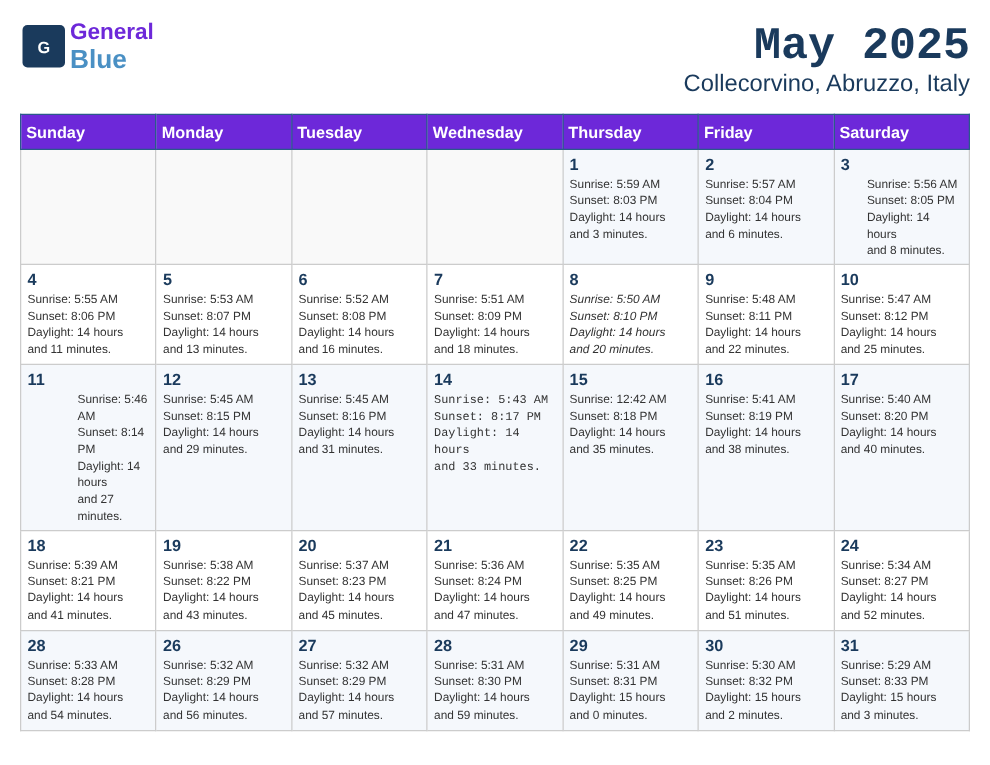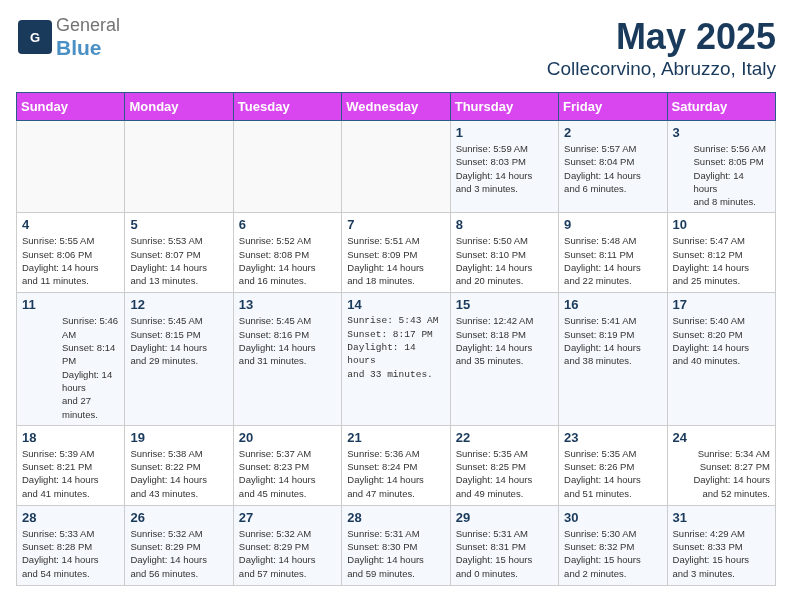--- a/index.html
+++ b/index.html
@@ -21,31 +21,32 @@
       flex-direction: column;
       align-items: flex-start;
     }
     .title-block {
       text-align: right;
     }
     .month-title {
       font-size: 36px;
       font-weight: bold;
       color: #1a3a5c;
+      font-family: Liberation Mono, monospace;
     }
     .location {
       font-size: 19px;
       color: #1a3a5c;
     }
     table {
       width: 100%;
       border-collapse: collapse;
     }
     thead tr th {
-      background: #d946ef;
+      background: #6d28d9;
       color: #fff;
       font-size: 13px;
       font-weight: bold;
       padding: 6px 4px;
       text-align: left;
       border: 1px solid #2a5a8a;
     }
     tbody tr td {
       border: 1px solid #ccc;
       vertical-align: top;
@@ -81,21 +82,21 @@
 <div class="header">
   <div class="logo">
     <div style="display:flex;align-items:center;gap:2px;">
       <div style="position:relative;width:38px;height:38px;">
         <svg width="38" height="38" viewBox="0 0 38 38">
           <rect x="2" y="2" width="34" height="34" rx="4" fill="#1a3a5c"></rect>
           <text x="19" y="24" text-anchor="middle" fill="white" font-size="13" font-weight="bold" font-family="Arial">G</text>
         </svg>
       </div>
       <div>
-        <div style="font-size:18px;font-weight:normal;color:#737373;line-height:1.1;">General</div>
+        <div style="font-size:18px;font-weight:bold;color:#6d28d9;line-height:1.1;">General</div>
         <div style="font-size:21px;font-weight:bold;color:#4a90c4;line-height:1.1;">Blue</div>
       </div>
     </div>
   </div>
   <div class="title-block">
     <div class="month-title">May 2025</div>
     <div class="location">Collecorvino, Abruzzo, Italy</div>
   </div>
 </div>
 
@@ -163,21 +164,21 @@
         </td>
         <td>
           <span class="day-num">7</span>
           <div class="cell-info" style="white-space: pre-line;">Sunrise: 5:51 AM
 Sunset: 8:09 PM
 Daylight: 14 hours
 and 18 minutes.</div>
         </td>
         <td>
           <span class="day-num">8</span>
-          <div class="cell-info" style="white-space: pre-line;">Sunrise: 5:50 AM
+          <div class="cell-info" style="white-space: pre-line; font-style: italic;">Sunrise: 5:50 AM
 Sunset: 8:10 PM
 Daylight: 14 hours
 and 20 minutes.</div>
         </td>
         <td>
           <span class="day-num">9</span>
           <div class="cell-info" style="white-space: pre-line;">Sunrise: 5:48 AM
 Sunset: 8:11 PM
 Daylight: 14 hours
 and 22 minutes.</div>
@@ -279,21 +280,21 @@
         </td>
         <td>
           <span class="day-num">23</span>
           <div class="cell-info" style="white-space: pre-line;">Sunrise: 5:35 AM
 Sunset: 8:26 PM
 Daylight: 14 hours
 and 51 minutes.</div>
         </td>
         <td>
           <span class="day-num">24</span>
-          <div class="cell-info" style="white-space: pre-line; text-align: right;">Sunrise: 5:34 AM
+          <div class="cell-info" style="white-space: pre-line;">Sunrise: 5:34 AM
 Sunset: 8:27 PM
 Daylight: 14 hours
 and 52 minutes.</div>
         </td>
       </tr>
       <tr>
         <td>
           <span class="day-num">28</span>
           <div class="cell-info" style="white-space: pre-line;">Sunrise: 5:33 AM
 Sunset: 8:28 PM
@@ -330,20 +331,20 @@
         </td>
         <td>
           <span class="day-num">30</span>
           <div class="cell-info" style="white-space: pre-line;">Sunrise: 5:30 AM
 Sunset: 8:32 PM
 Daylight: 15 hours
 and 2 minutes.</div>
         </td>
         <td>
           <span class="day-num">31</span>
-          <div class="cell-info" style="white-space: pre-line;">Sunrise: 4:29 AM
+          <div class="cell-info" style="white-space: pre-line;">Sunrise: 5:29 AM
 Sunset: 8:33 PM
 Daylight: 15 hours
 and 3 minutes.</div>
         </td>
       </tr>
     </tbody>
 </table>
 
 </body></html>

